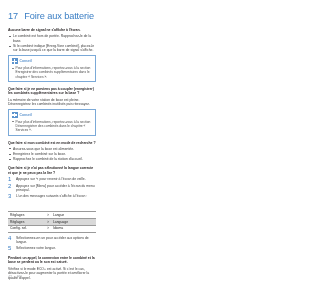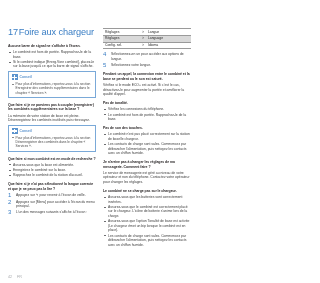--- a/index.html
+++ b/index.html
@@ -4,21 +4,21 @@
 <style>
   html,body{margin:0;padding:0;}
   body{
     width:200px;height:283px;
     background:#ffffff;
     font-family:"Liberation Sans", sans-serif;
     color:#231f20;
     overflow:hidden;
   }
   .page{position:relative;width:200px;height:283px;box-sizing:border-box;}
-  .cols{display:flex;width:200px;height:283px;box-sizing:border-box;padding:25px 7px 0 8px;gap:7px;}
+  .cols{display:flex;width:200px;height:283px;box-sizing:border-box;padding:9px 7px 0 8px;gap:7px;flex-direction:column;}
   .col{width:88px;box-sizing:border-box;}
   .col.right{padding-top:3px;}
 
   .chapter-title{
     color:#3a7ec4;
     font-size:9.2px;
     line-height:10px;
     font-weight:400;
     text-align:right;
     margin:2px 2px 7px 0;
@@ -127,21 +127,21 @@
 </head>
 <body>
 
 <div class="page">
   <div class="cols">
 
     <div class="col left">
 
       <div class="chapter-title">
         <span class="num">17</span>
-        <span>Foire aux chargeur</span>
+        <span>Foire aux batterie</span>
       </div>
 
       <h2 class="q">Aucune barre de signal ne s'affiche à l'écran.</h2>
       <ul class="bul">
         <li>Le combiné est hors de portée. Rapprochez-le de la base.</li>
         <li>Si le combiné indique [Enreg.Vore combiné], placez-le sur la base jusqu'à ce que la barre de signal s'affiche.</li>
       </ul>
 
       <div class="note">
         <div class="note-head">

